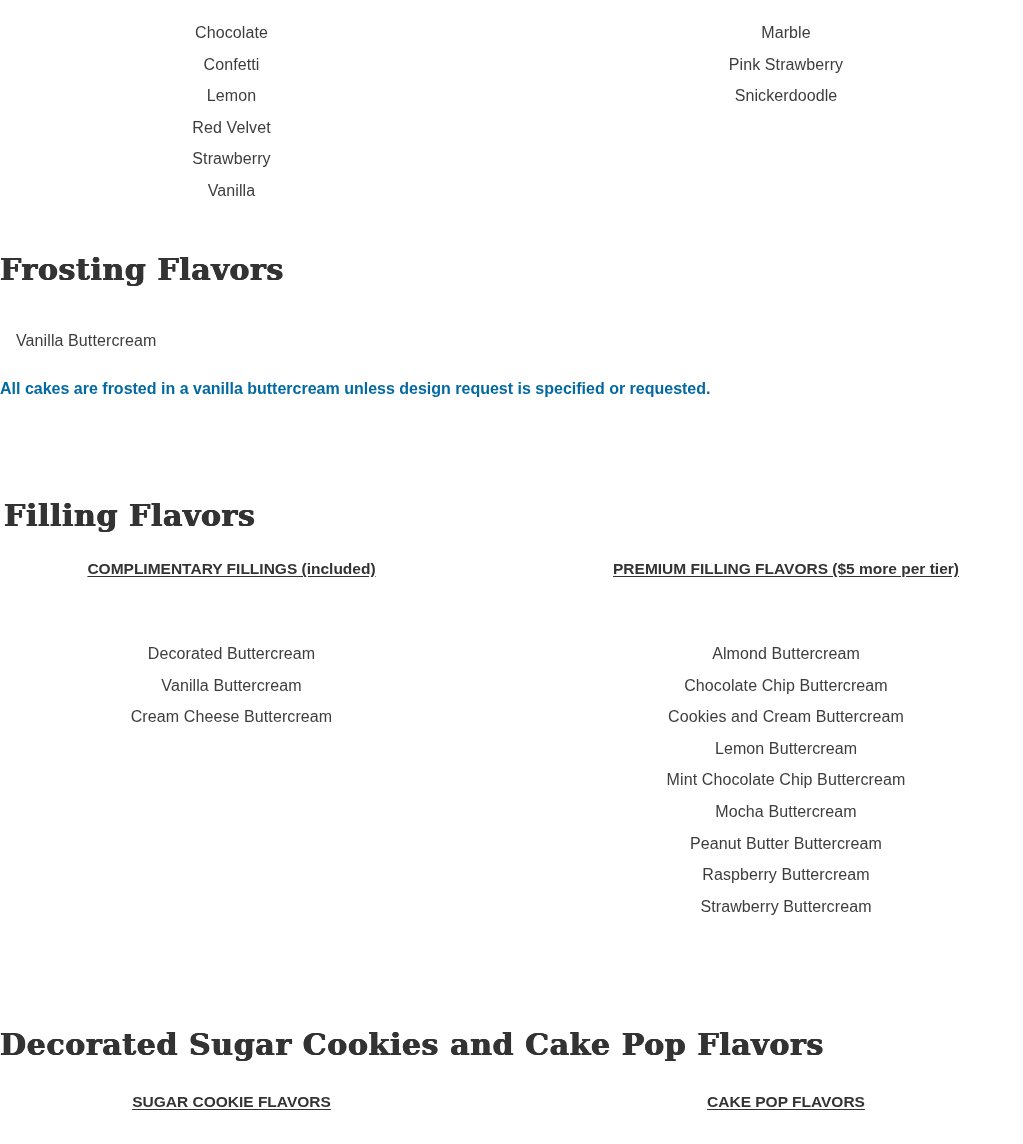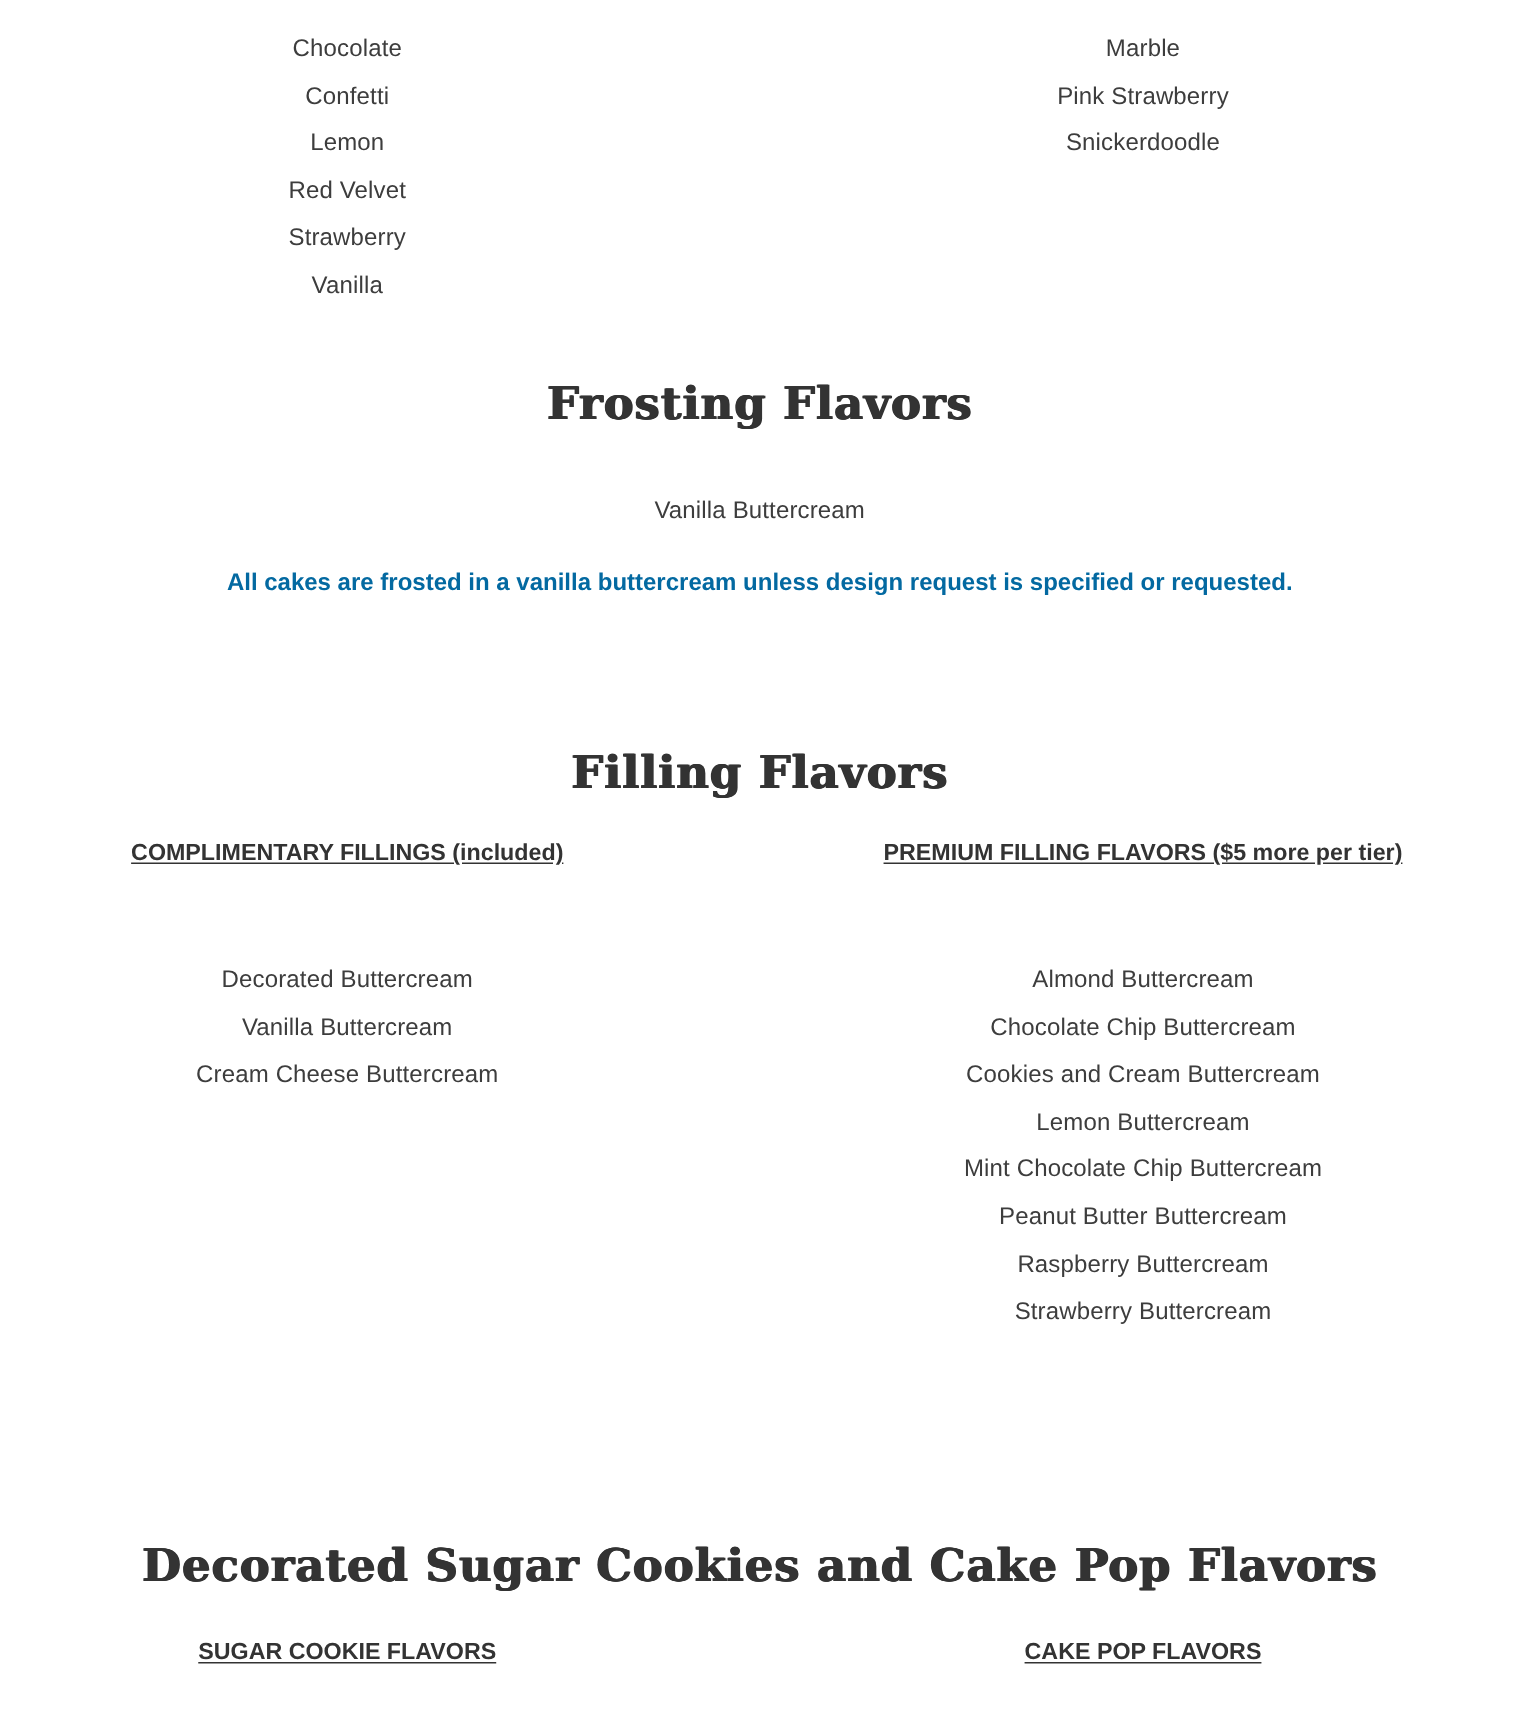--- a/index.html
+++ b/index.html
@@ -13,22 +13,22 @@
     body {
       font-family: "Liberation Sans", "DejaVu Sans", sans-serif;
       color: #3a3a3a;
       position: relative;
     }
     .col {
       position: absolute;
       text-align: center;
     }
     .col-left { left: 0; width: 463px; }
-    .col-right { left: 533px; width: 458px; }
-    .full { position: absolute; left: 0; width: 1013px; text-align: center; }
+    .col-right { left: 557px; width: 458px; }
+    .full { position: absolute; left: 0; width: 1013px; text-align: left; }
 
     .item {
       font-size: 16px;
       line-height: 31.6px;
       height: 31.6px;
       color: #3d3d3d;
       font-weight: 300;
       letter-spacing: 0.1px;
     }
     .heading {
@@ -103,20 +103,21 @@
 </div>
 
 <div class="col col-right" style="top:558px;">
   <div class="subhead">PREMIUM FILLING FLAVORS ($5 more per tier)</div>
   <ul class="list" style="margin-top:42px;">
     <li class="item">Almond Buttercream</li>
     <li class="item">Chocolate Chip Buttercream</li>
     <li class="item">Cookies and Cream Buttercream</li>
     <li class="item">Lemon Buttercream</li>
     <li class="item">Mint Chocolate Chip Buttercream</li>
+    <li class="item">Mocha Buttercream</li>
     <li class="item">Peanut Butter Buttercream</li>
     <li class="item">Raspberry Buttercream</li>
     <li class="item">Strawberry Buttercream</li>
   </ul>
 </div>
 
 <div class="full" style="top:1025px;">
   <h2 class="heading" style="margin:0;">Decorated Sugar Cookies and Cake Pop Flavors</h2>
 </div>
 <div class="col col-left" style="top:1091px;">

